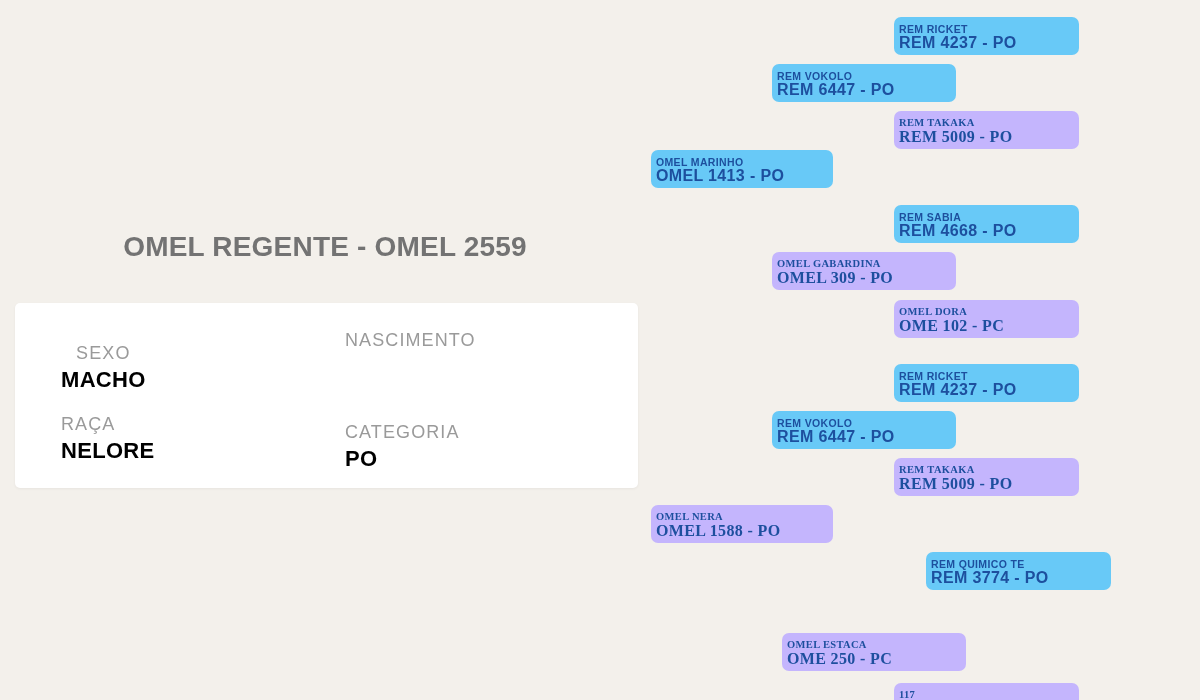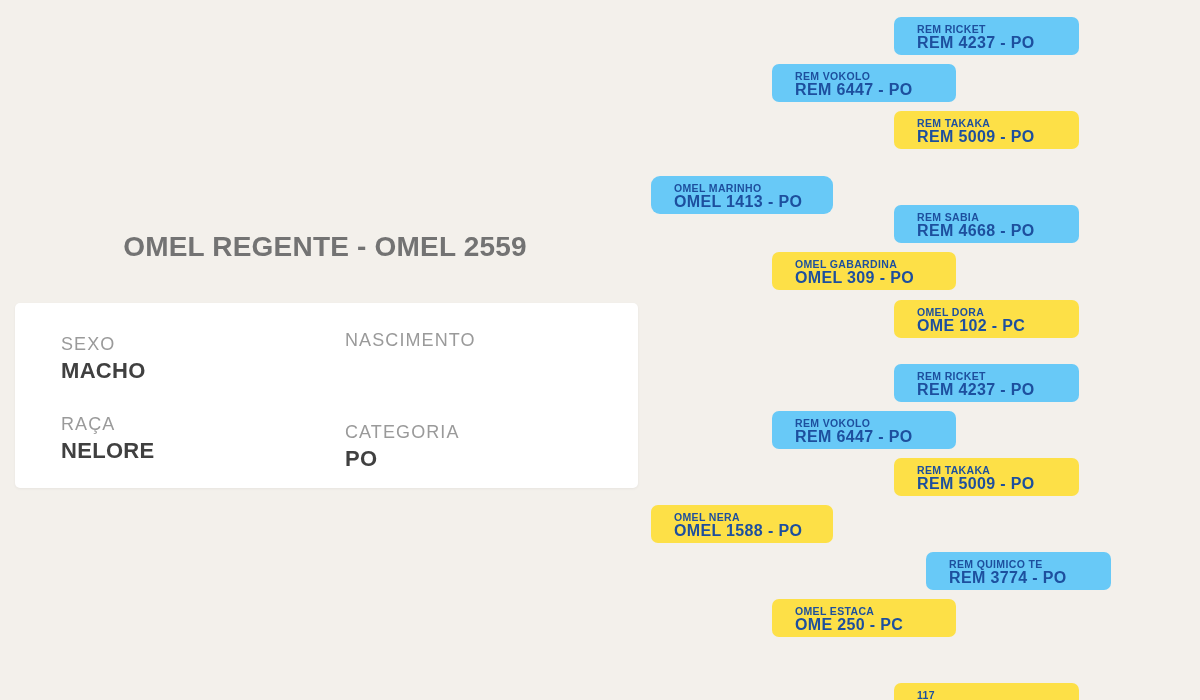--- a/index.html
+++ b/index.html
@@ -54,49 +54,49 @@
   }
   .info-cell .info-label {
     font-size: 18px;
     color: #9a9a9a;
     letter-spacing: 1.1px;
     font-weight: normal;
     line-height: 22px;
   }
   .info-cell .info-value {
     font-size: 22px;
-    color: #404040;
+    color: #000000;
     font-weight: bold;
     letter-spacing: 0.3px;
     line-height: 28px;
     margin-top: 2px;
   }
-  #cell-sexo       { left: 46px;  top: 30px; }
+  #cell-sexo       { left: 46px;  top: 39px; text-align: center; }
   #cell-nascimento { left: 330px; top: 26px; }
   #cell-raca       { left: 46px;  top: 110px; }
   #cell-categoria  { left: 330px; top: 118px; }
 
   
   #pedigree {
     position: absolute;
     left: 0;
     top: 0;
     width: 1200px;
     height: 700px;
   }
   .ped-box {
     position: absolute;
     height: 38px;
     border-radius: 7px;
     box-sizing: border-box;
-    padding: 5px 0 0 23px;
+    padding: 5px 0 0 5px;
     overflow: hidden;
   }
   .ped-box.male   { background: #68c9f7; }
-  .ped-box.female { background: #fde047; }
+  .ped-box.female { background: #c4b5fd; font-family: Liberation Serif, serif; }
   .ped-name {
     font-size: 10.5px;
     font-weight: bold;
     color: #1d4f9e;
     letter-spacing: 0.35px;
     line-height: 14px;
     white-space: nowrap;
   }
   .ped-reg {
     font-size: 16px;
@@ -150,21 +150,21 @@
         <div class="ped-reg">REM  4237 - PO</div>
       </div>
       <div class="ped-box gen2 male" style="top: 64px;">
         <div class="ped-name">REM VOKOLO</div>
         <div class="ped-reg">REM  6447 - PO</div>
       </div>
       <div class="ped-box gen3 female" style="top: 111px;">
         <div class="ped-name">REM TAKAKA</div>
         <div class="ped-reg">REM  5009 - PO</div>
       </div>
-      <div class="ped-box gen1 male" style="top: 176px; border-radius: 9px;">
+      <div class="ped-box gen1 male" style="top: 150px;">
         <div class="ped-name">OMEL MARINHO</div>
         <div class="ped-reg">OMEL  1413 - PO</div>
       </div>
       <div class="ped-box gen3 male" style="top: 205px;">
         <div class="ped-name">REM SABIA</div>
         <div class="ped-reg">REM  4668 - PO</div>
       </div>
       <div class="ped-box gen2 female" style="top: 252px;">
         <div class="ped-name">OMEL GABARDINA</div>
         <div class="ped-reg">OMEL  309 - PO</div>
@@ -186,21 +186,21 @@
         <div class="ped-reg">REM  5009 - PO</div>
       </div>
       <div class="ped-box gen1 female" style="top: 505px;">
         <div class="ped-name">OMEL NERA</div>
         <div class="ped-reg">OMEL  1588 - PO</div>
       </div>
       <div class="ped-box gen3 male" style="top: 552px; margin-left: 32px;">
         <div class="ped-name">REM QUIMICO TE</div>
         <div class="ped-reg">REM  3774 - PO</div>
       </div>
-      <div class="ped-box gen2 female" style="top: 599px;">
+      <div class="ped-box gen2 female" style="top: 633px; margin-left: 10px;">
         <div class="ped-name">OMEL ESTACA</div>
         <div class="ped-reg">OME  250 - PC</div>
       </div>
       <div class="ped-box gen3 female" style="top: 647px; margin-top: 36px;">
         <div class="ped-name">117</div>
         <div class="ped-reg">DF2597 - PA</div>
       </div>
     </div>
 
 </div>

